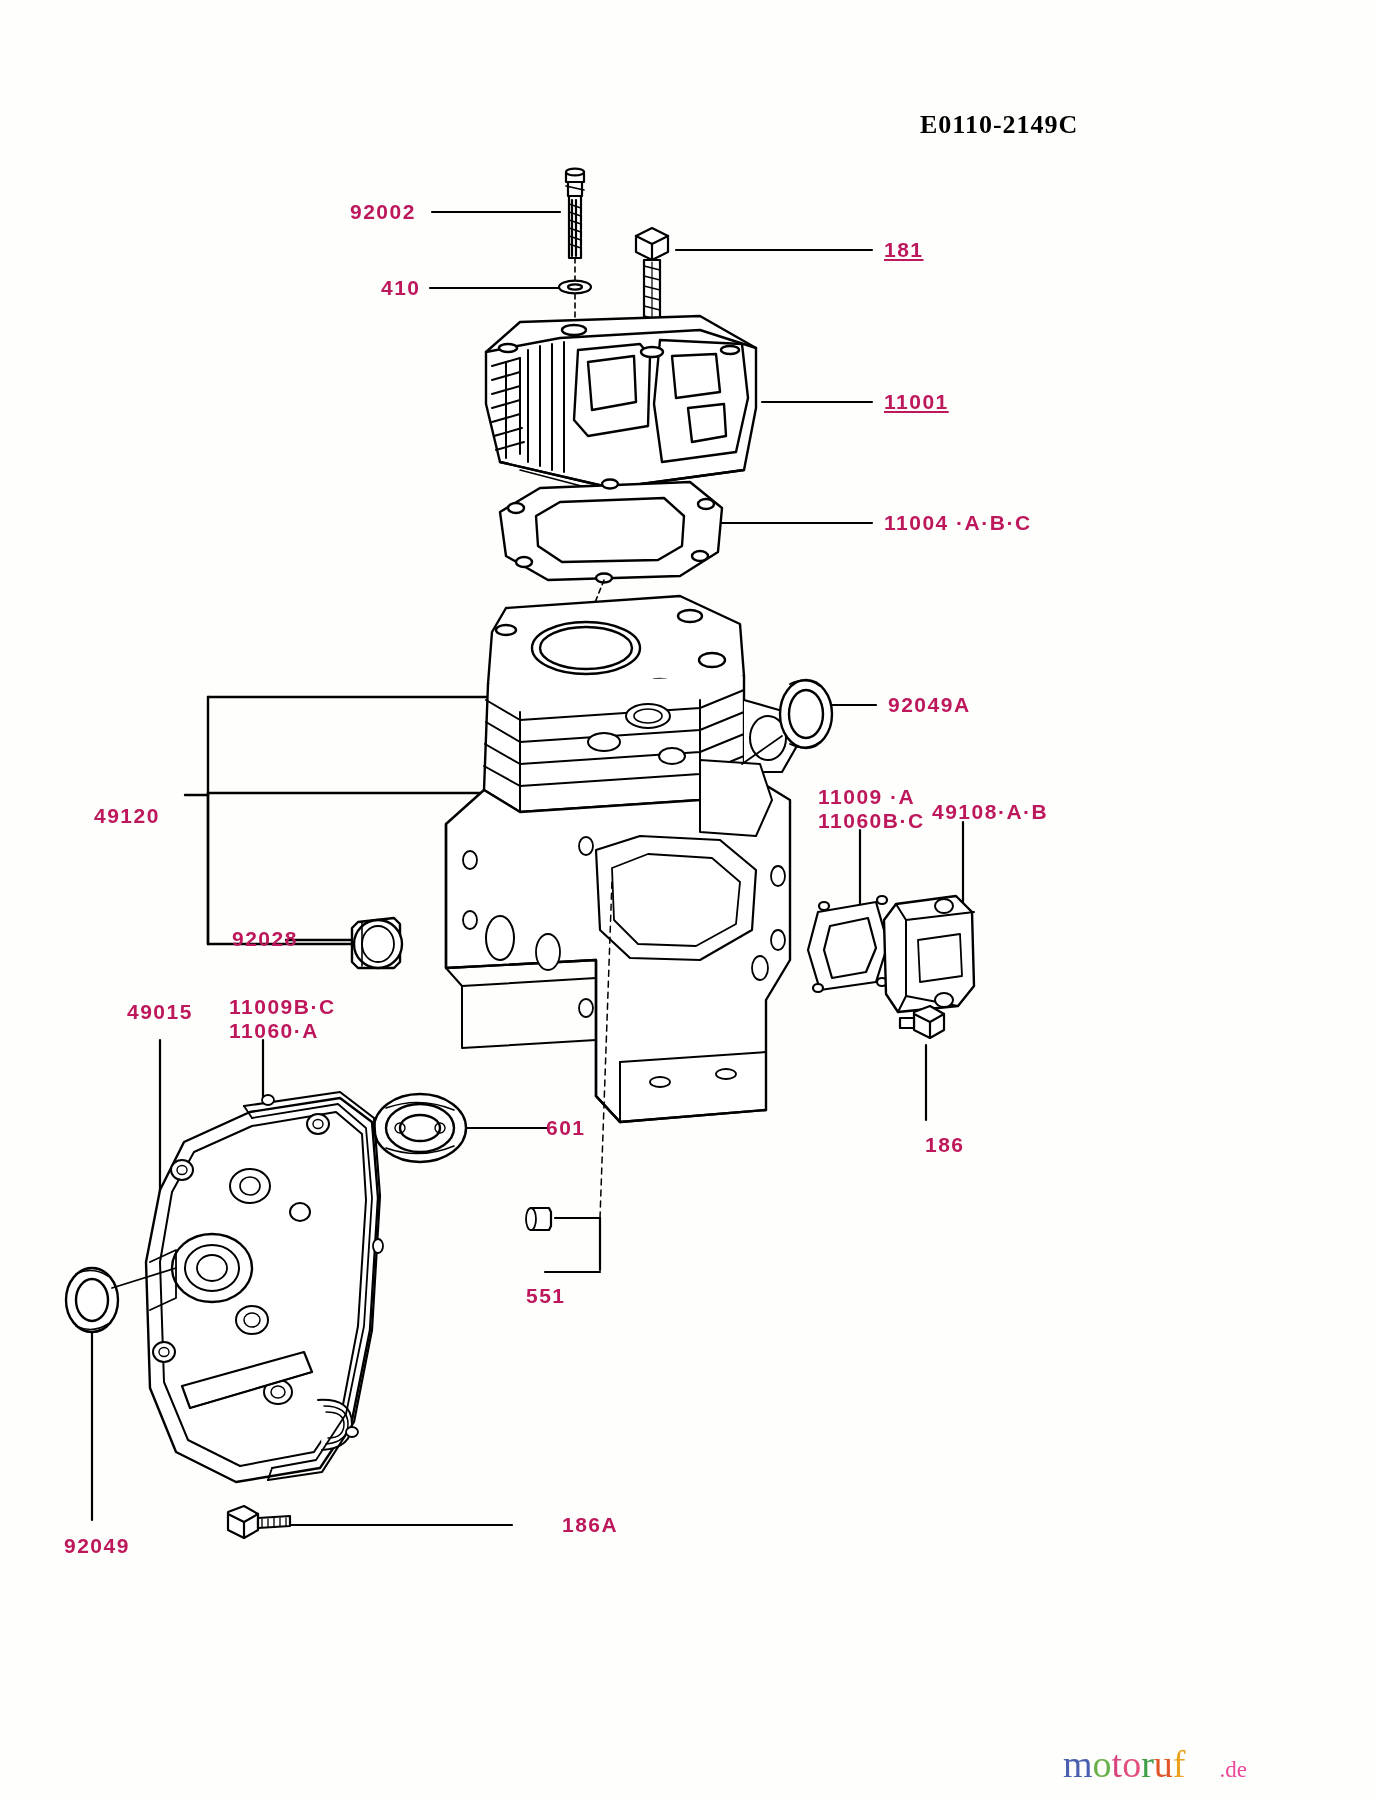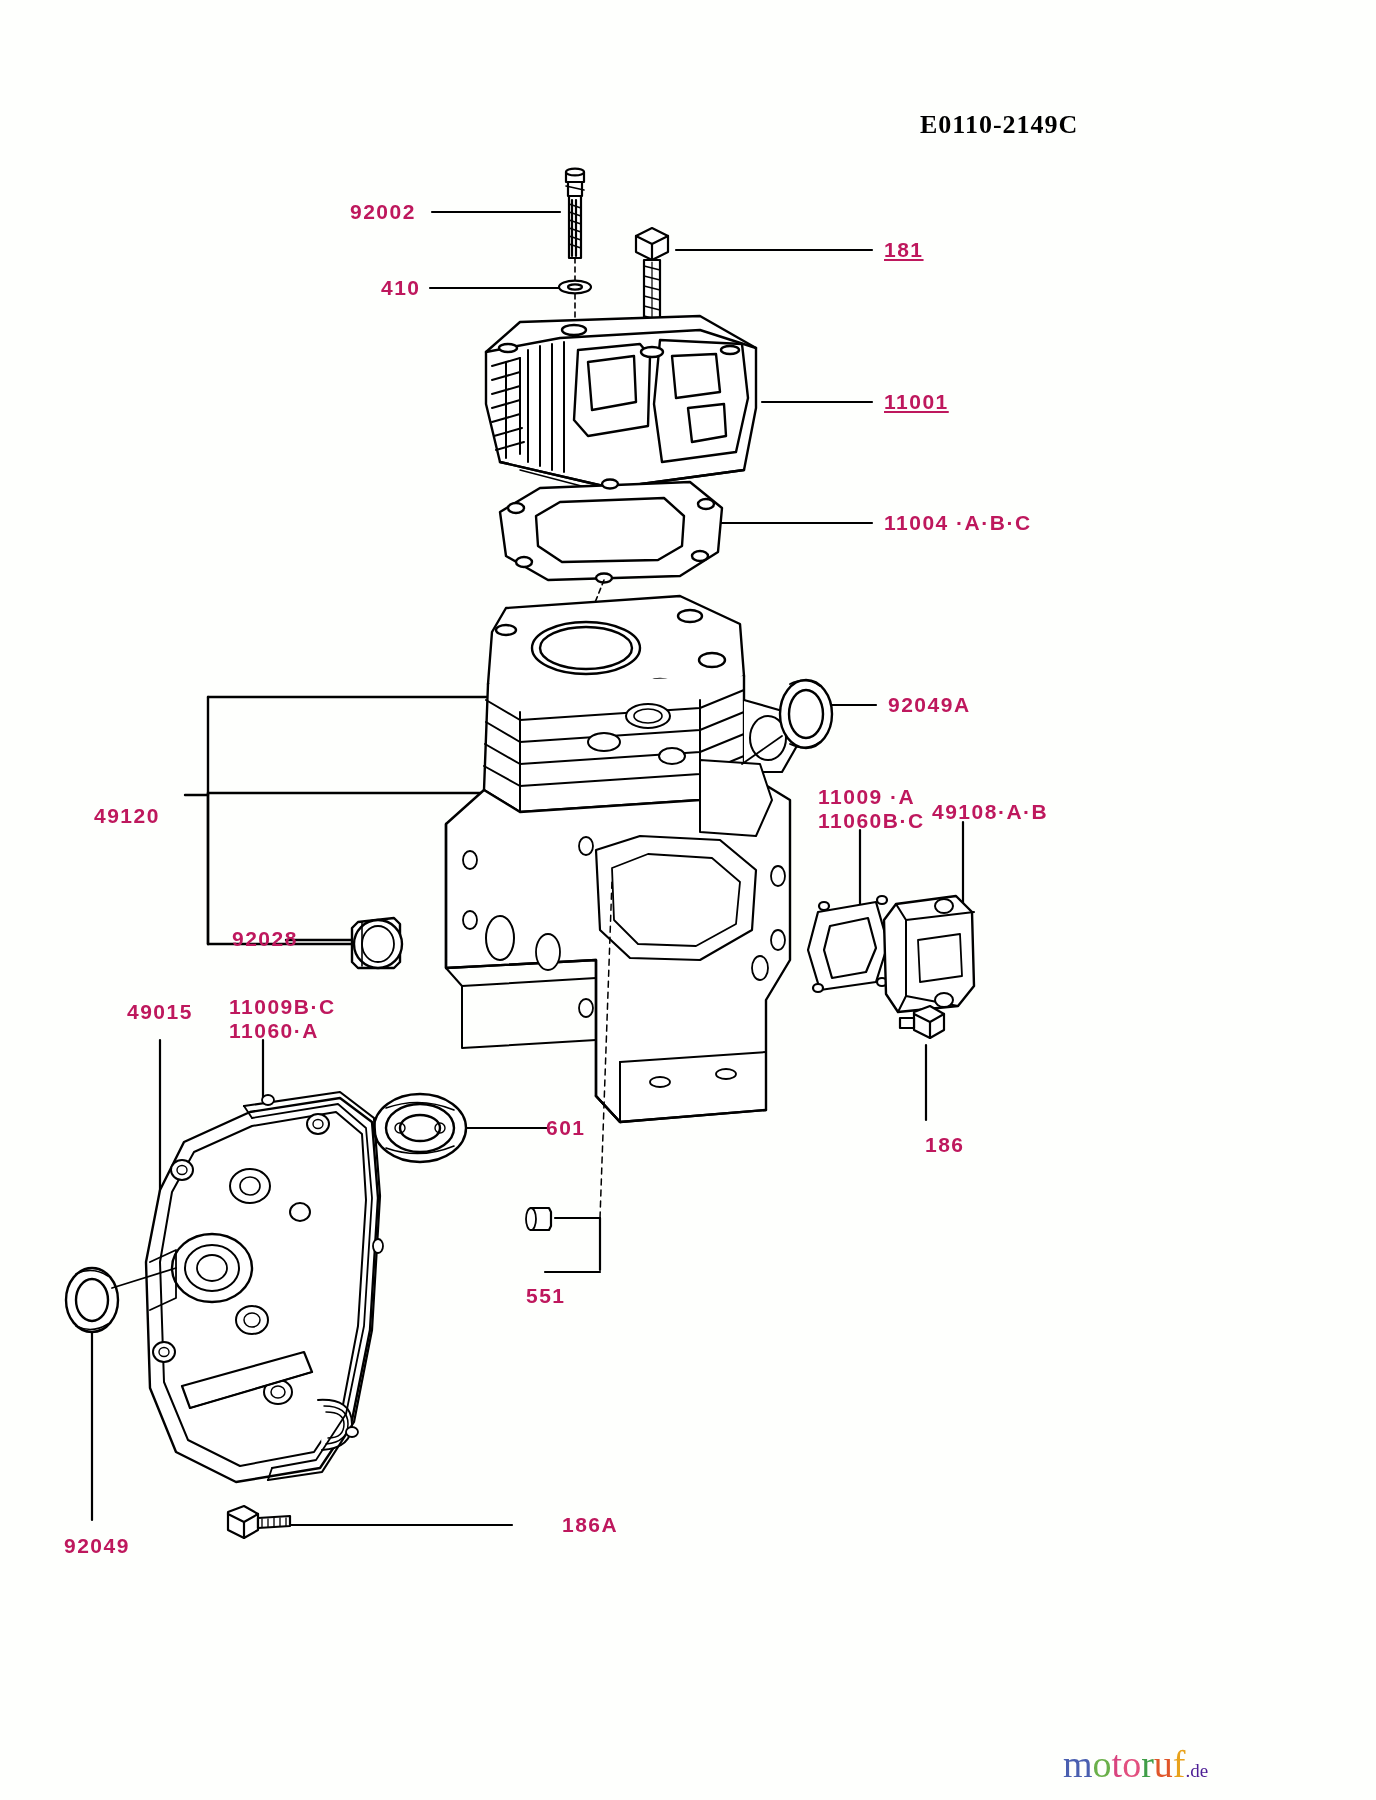--- a/index.html
+++ b/index.html
@@ -10,21 +10,21 @@
 
   .lbl{position:absolute;color:#be185d;font-weight:bold;white-space:nowrap;
        font-family:"Liberation Sans",sans-serif;letter-spacing:1.5px;}
   .lbl.n{font-size:21px;}
   .title{position:absolute;font-size:26px;font-weight:bold;letter-spacing:1px;
          color:#000;white-space:nowrap;font-family:Liberation Serif, serif;}
 
   .wm{position:absolute;left:1063px;top:1742px;font-size:38px;
       font-family:"Liberation Serif",serif;white-space:nowrap;}
   .wm span{display:inline-block;}
-  .wm .de{font-size:19px;color:#4c1d95;vertical-align:baseline;}
+  .wm .de{font-size:23px;color:#ec4899;vertical-align:baseline;margin-left:34px;}
 </style>
 </head>
 <body>
 
 <div class="sheet">
 
   <svg class="diagram" viewBox="0 0 1376 1800">
     <g fill="none" stroke="#000" stroke-width="2.2" stroke-linecap="round" stroke-linejoin="round">
 
       <g stroke-width="2.2">

